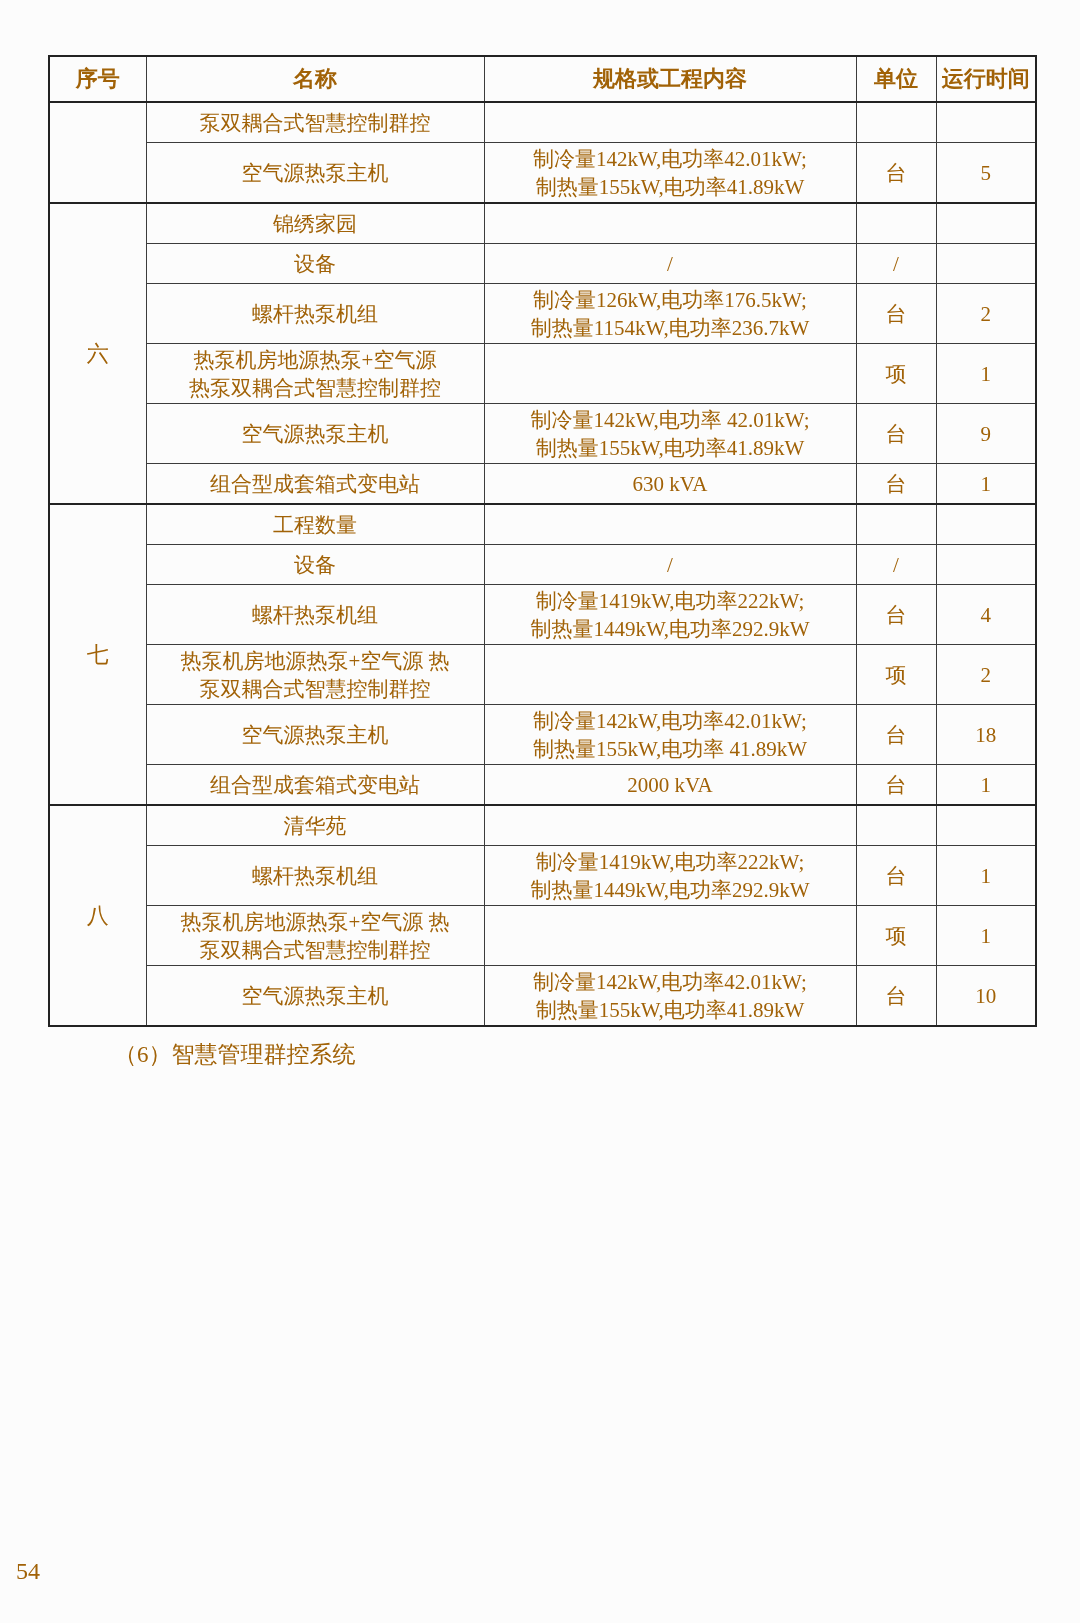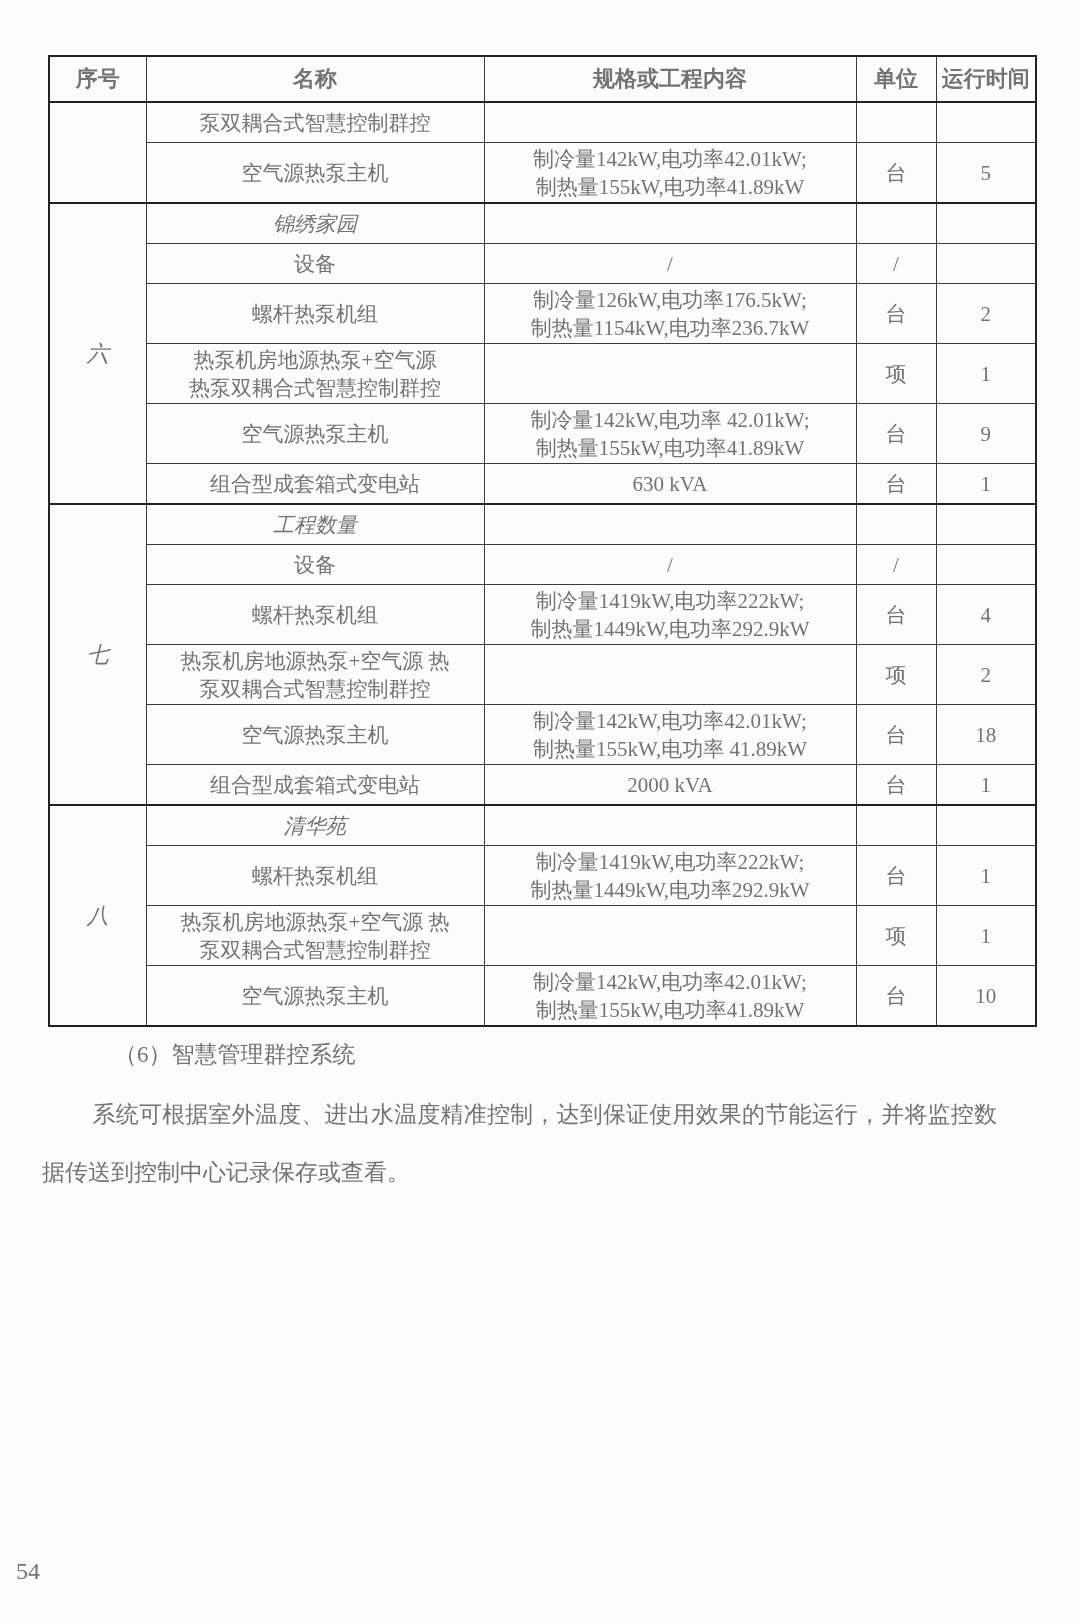--- a/index.html
+++ b/index.html
@@ -6,21 +6,21 @@
   body{
     background:#e9e9e9;
     font-family:"Liberation Serif","DejaVu Serif",serif;
   }
   .page{
     position:relative;
     width:1080px;
     height:1623px;
     margin:0 auto;
     background:#fcfcfc;
-    color:#737373;
+    color:#a16207;
     overflow:hidden;
   }
   
   table.spec-table{
     position:absolute;
     left:48px;
     top:55px;
     width:987px;
     border-collapse:collapse;
     table-layout:fixed;
@@ -44,21 +44,21 @@
   }
   .spec-table th{
     font-weight:bold;
     font-size:22px;
     height:42px;
     border-bottom:2.5px solid #222;
   }
   .spec-table{border:2.5px solid #222;}
   tr.h1 td{height:37px;}
   tr.h2 td{height:57px;}
-  tr.group-start td{border-top:2.5px solid #222;font-style:italic;}
+  tr.group-start td{border-top:2.5px solid #222;}
   td.seq-cell{font-size:22px;}
   
   .content{
     position:absolute;
     left:42px;
     top:1028px;
     width:955px;
     font-size:23px;
     line-height:58px;
     text-align:justify;
@@ -228,18 +228,17 @@
         <td>制冷量142kW,电功率42.01kW;
 制热量155kW,电功率41.89kW</td>
         <td>台</td>
         <td>10</td>
       </tr>
     </tbody>
   </table>
 
   <div class="content">
     <div class="section-heading">（6）智慧管理群控系统</div>
-    <p>系统可根据室外温度、进出水温度精准控制，达到保证使用效果的节能运行，并将监控数据传送到控制中心记录保存或查看。</p>
   </div>
 
   <div class="page-number">54</div>
 
 </div>
 
 </body></html>

